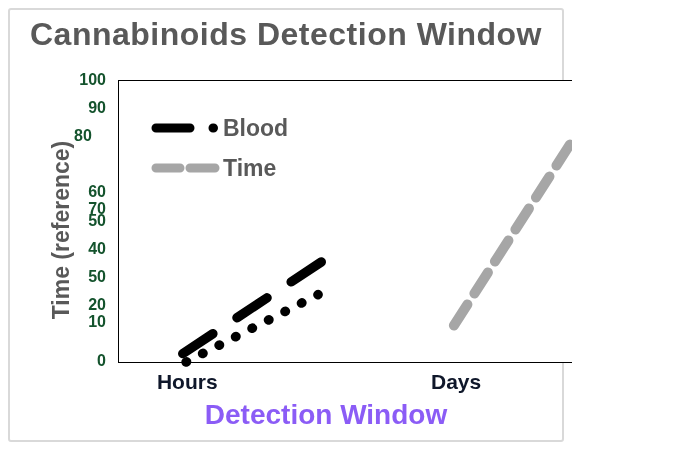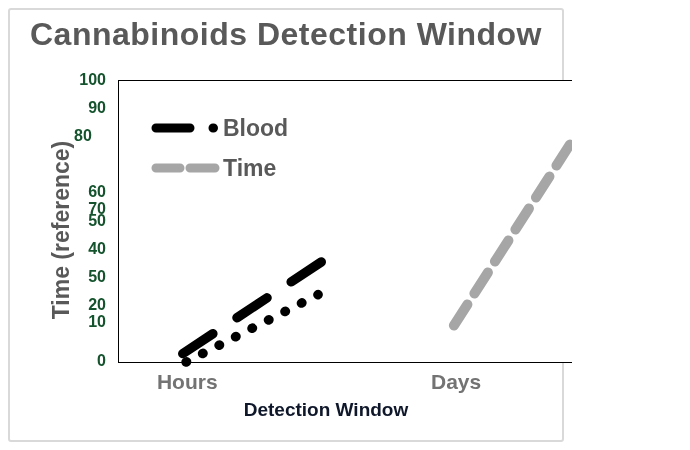--- a/index.html
+++ b/index.html
@@ -26,26 +26,26 @@
     position: absolute; left: 118px; top: 80px; width: 541px; height: 281px;
     border: 1.5px solid #000000; background: #ffffff;
   }
   svg.series { position: absolute; left: 0; top: 0; overflow: visible; }
   .tick {
     position: absolute; width: 46px; text-align: right;
     font-size: 16px; font-weight: bold; color: #14532d; line-height: 18px;
   }
   .cat {
     position: absolute; top: 370px; width: 140px; text-align: center;
-    font-size: 21px; font-weight: bold; color: #737373; white-space: nowrap;
+    font-size: 21px; font-weight: bold; color: #0f172a; white-space: nowrap;
   }
   .x-title {
     position: absolute; top: 399px; left: 126px; width: 400px;
-    text-align: center; font-size: 19px; font-weight: bold;
-    color: #0f172a; white-space: nowrap;
+    text-align: center; font-size: 28px; font-weight: bold;
+    color: #8b5cf6; white-space: nowrap;
   }
   .legend { position: absolute; left: 32px; top: 33px; }
   .legend-item { display: flex; align-items: center; gap: 6px; height: 28px; margin-bottom: 12px; }
   .legend-item svg { overflow: visible; flex: 0 0 auto; }
   .legend-label {
     font-size: 23px; font-weight: bold; color: #595959; white-space: nowrap;
   }
 </style>
 </head>
 <body>

